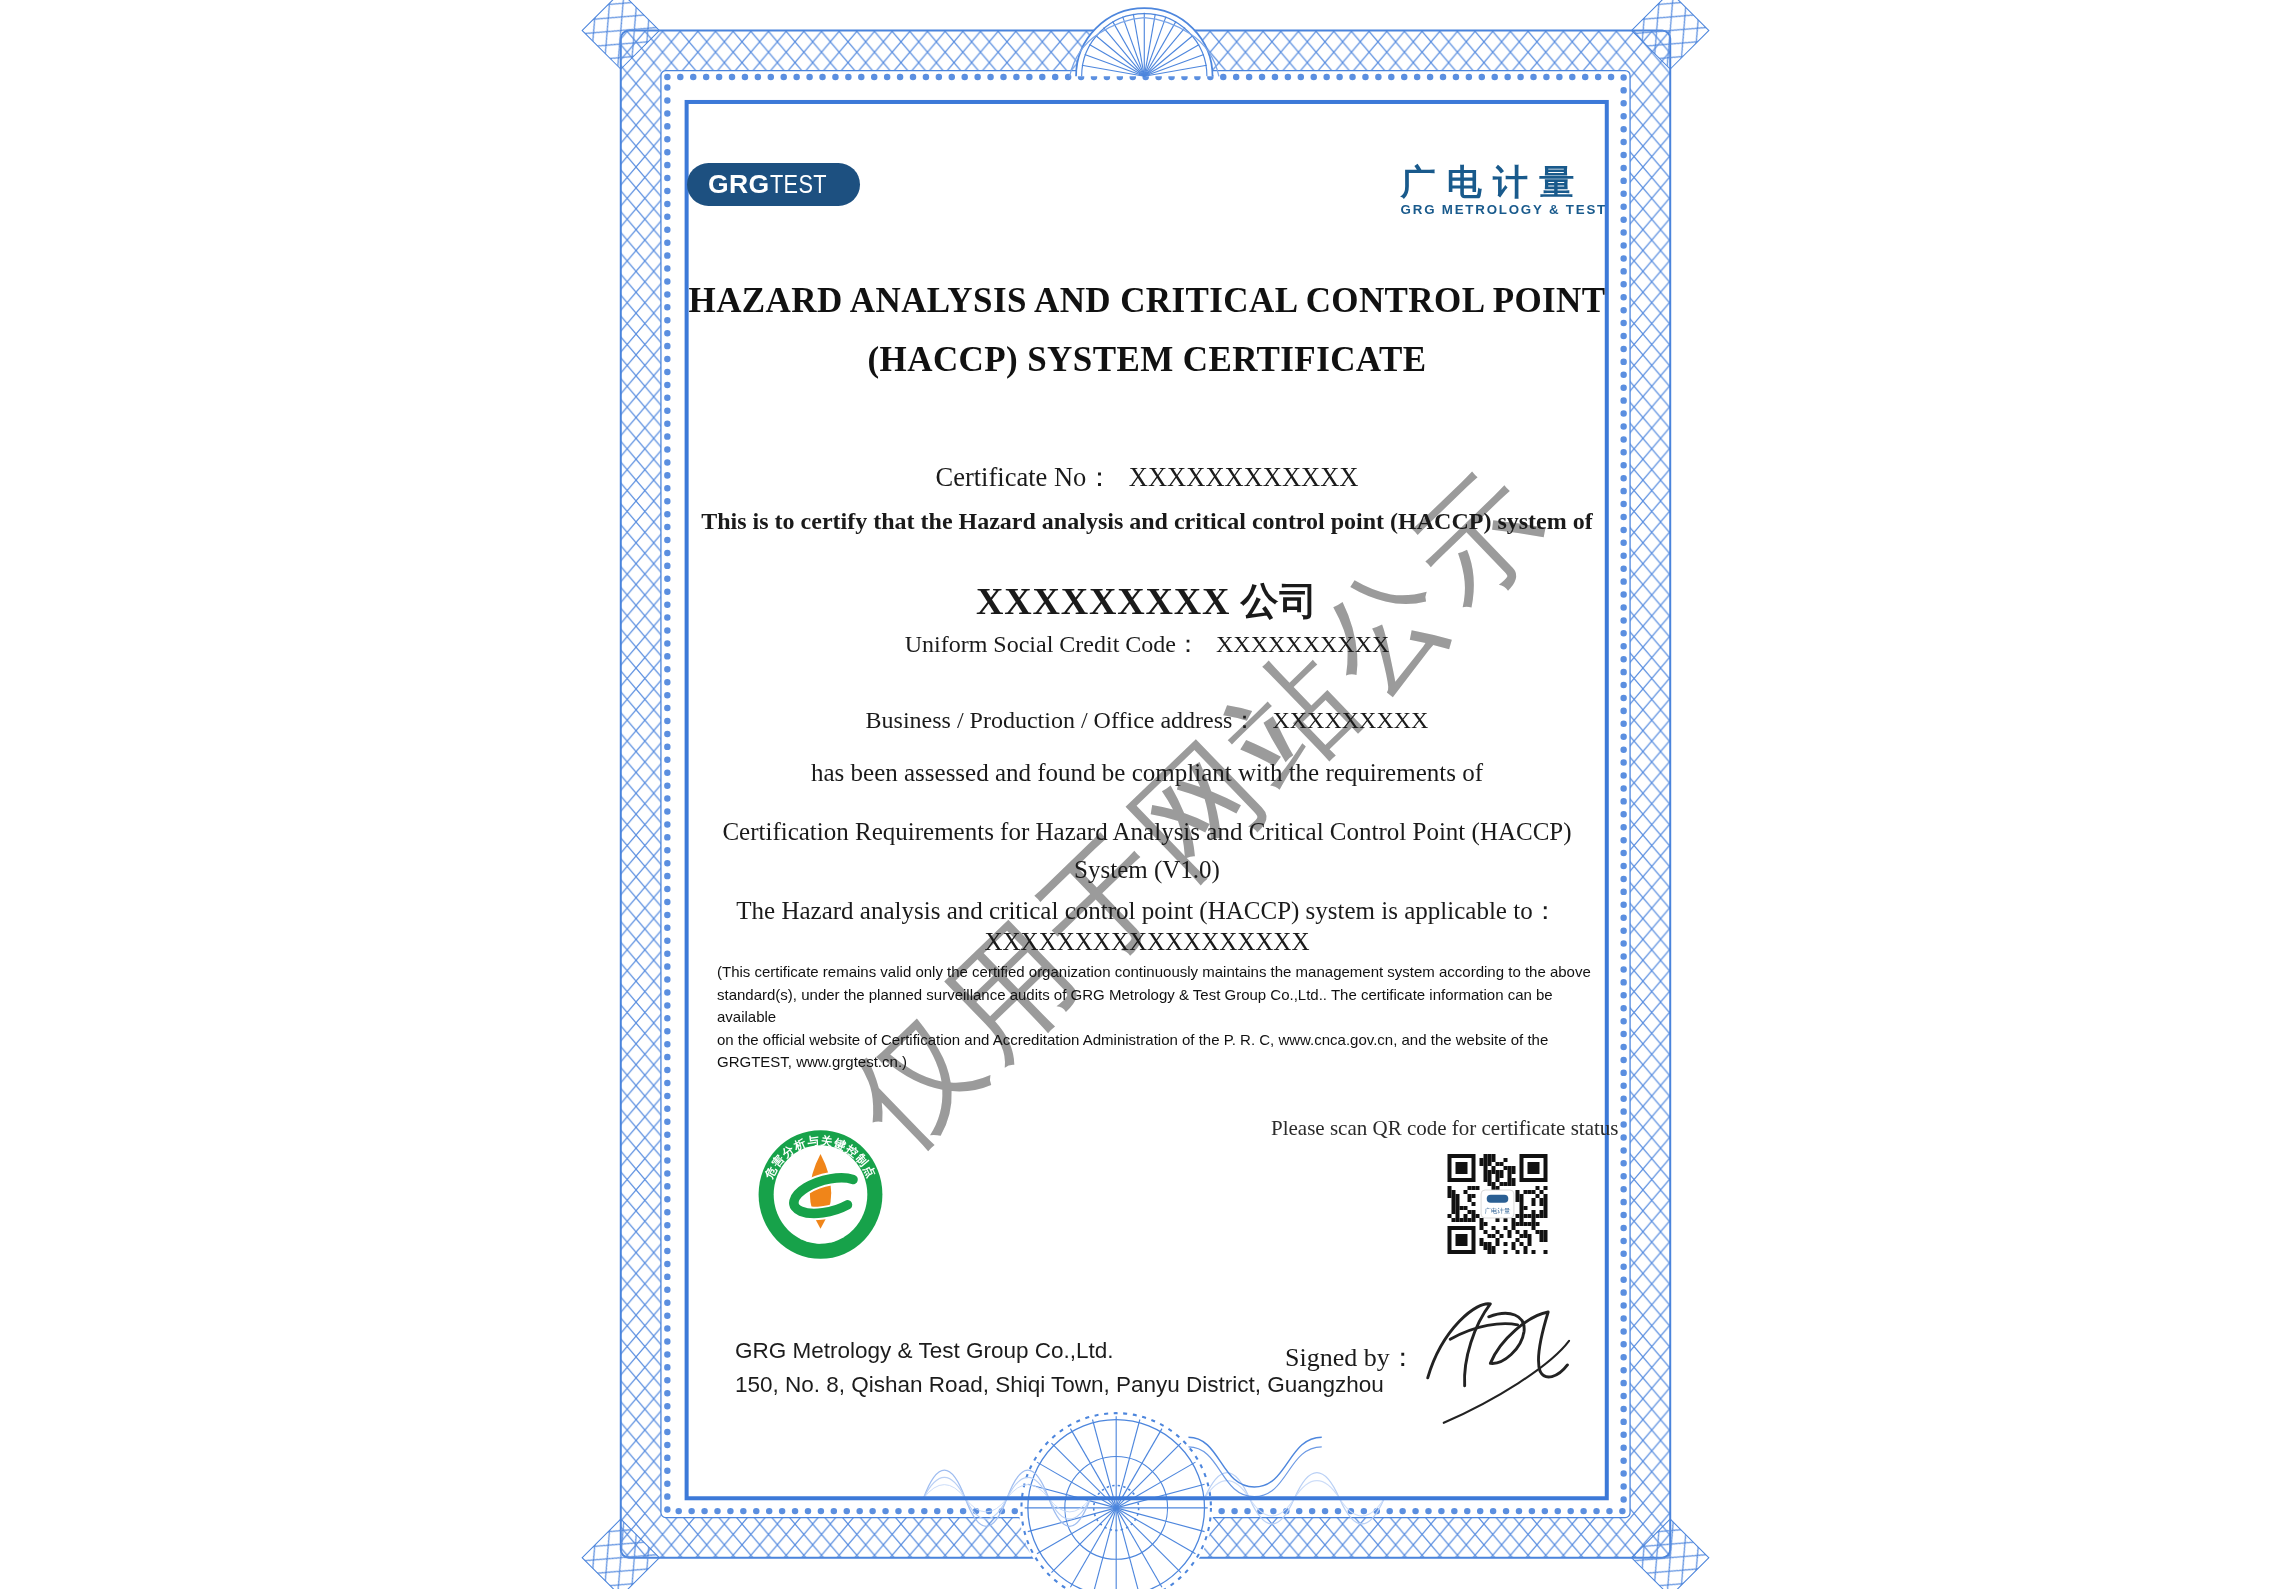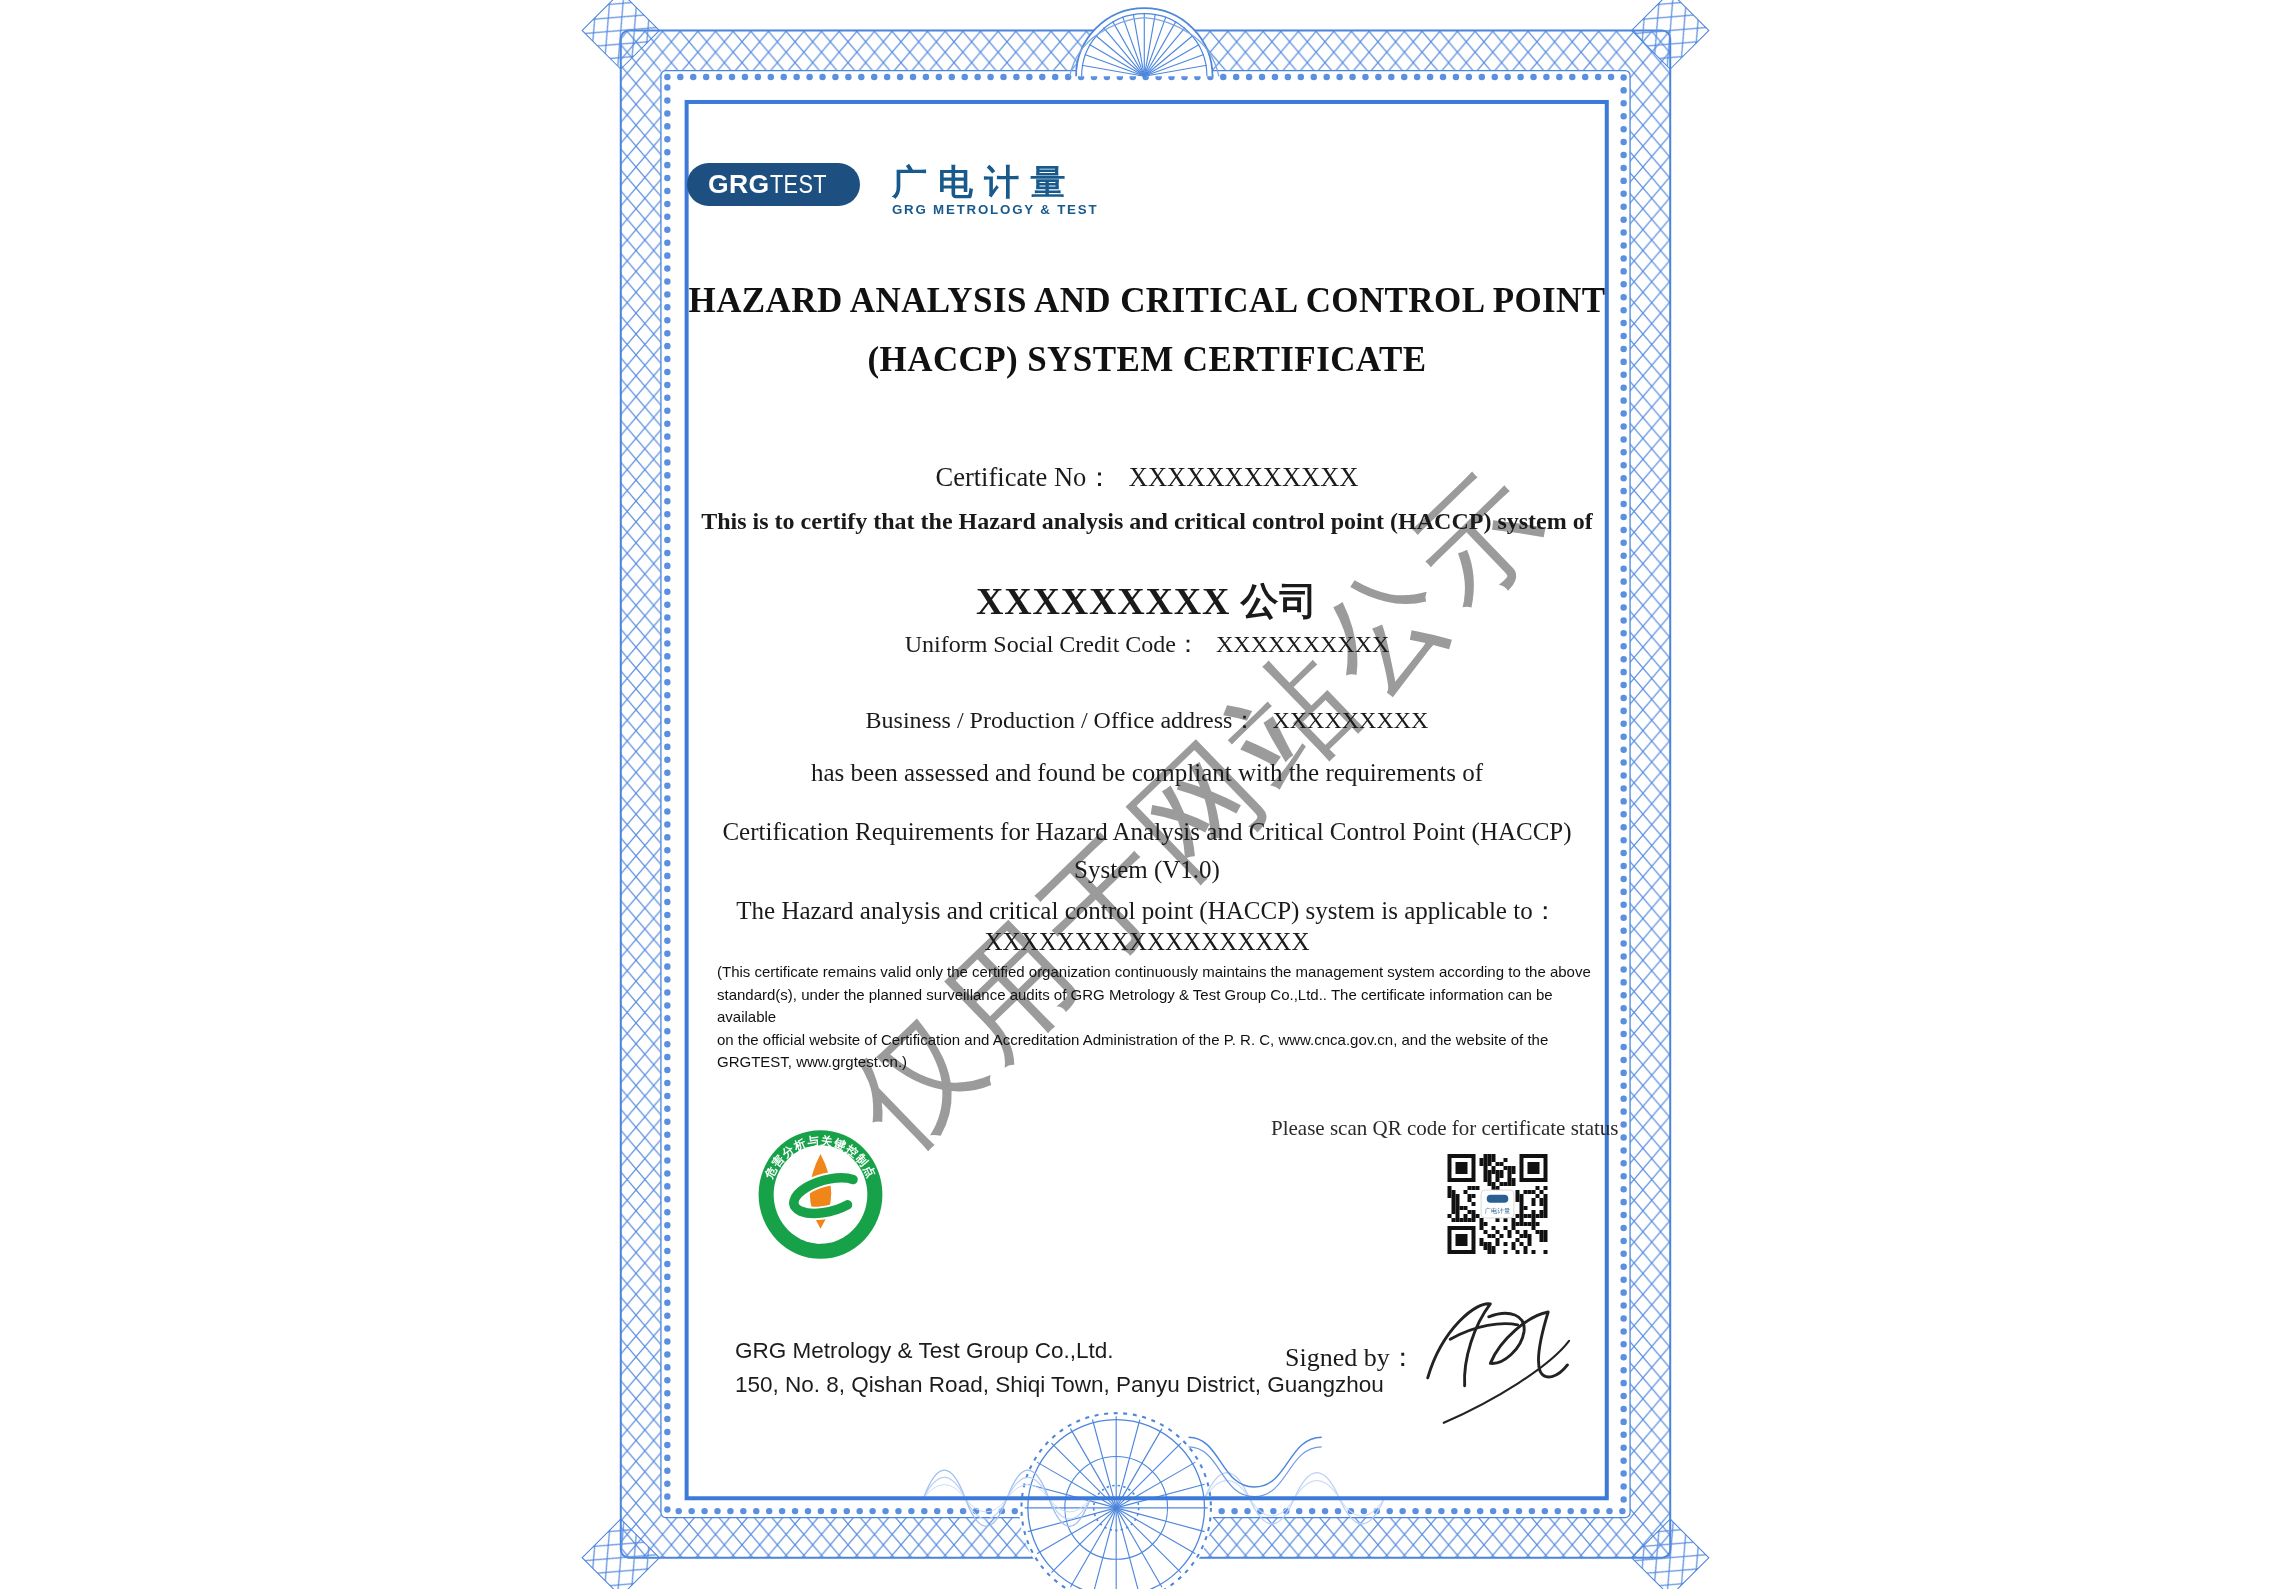--- a/index.html
+++ b/index.html
@@ -12,21 +12,21 @@
   .title{font-weight:bold;font-size:35px;letter-spacing:0.4px;color:#111;}
   .body30{font-size:24px;}
   .body31{font-size:25px;}
   .body33{font-size:26.5px;}
   .company{font-size:38px;font-weight:bold;letter-spacing:0.8px;}
   .gap{display:inline-block;width:16px;}
   .fineprint{position:absolute;left:717px;top:961px;width:888px;text-align:left;
              font-family:"Liberation Sans","DejaVu Sans",sans-serif;font-size:15px;
              line-height:22.5px;color:#111;}
   .logo-row{position:absolute;left:687px;top:163px;width:920px;display:flex;
-            justify-content:flex-start;align-items:flex-start;gap:32px;}
+            justify-content:space-between;align-items:flex-start;gap:32px;}
   .logo-pill{height:43px;padding:0 21px;border-radius:22.5px;background:#1d5080;color:#ffffff;
              display:flex;align-items:center;font-family:"Liberation Sans","DejaVu Sans",sans-serif;
              font-size:26.5px;letter-spacing:0.4px;}
   .logo-pill .b{font-weight:bold;}
   .logo-pill .t{font-weight:normal;transform:scaleX(.82);transform-origin:left center;}
   .brand-col{display:flex;flex-direction:column;align-items:flex-start;}
   .brand-cn{font-size:35px;line-height:37px;letter-spacing:11.2px;color:#195a8c;font-weight:bold;
             font-family:"Liberation Sans","DejaVu Sans",sans-serif;}
   .brand-en{margin-top:2.4px;font-size:13.3px;font-weight:bold;letter-spacing:1.8px;color:#195a8c;
             font-family:"Liberation Sans","DejaVu Sans",sans-serif;}

